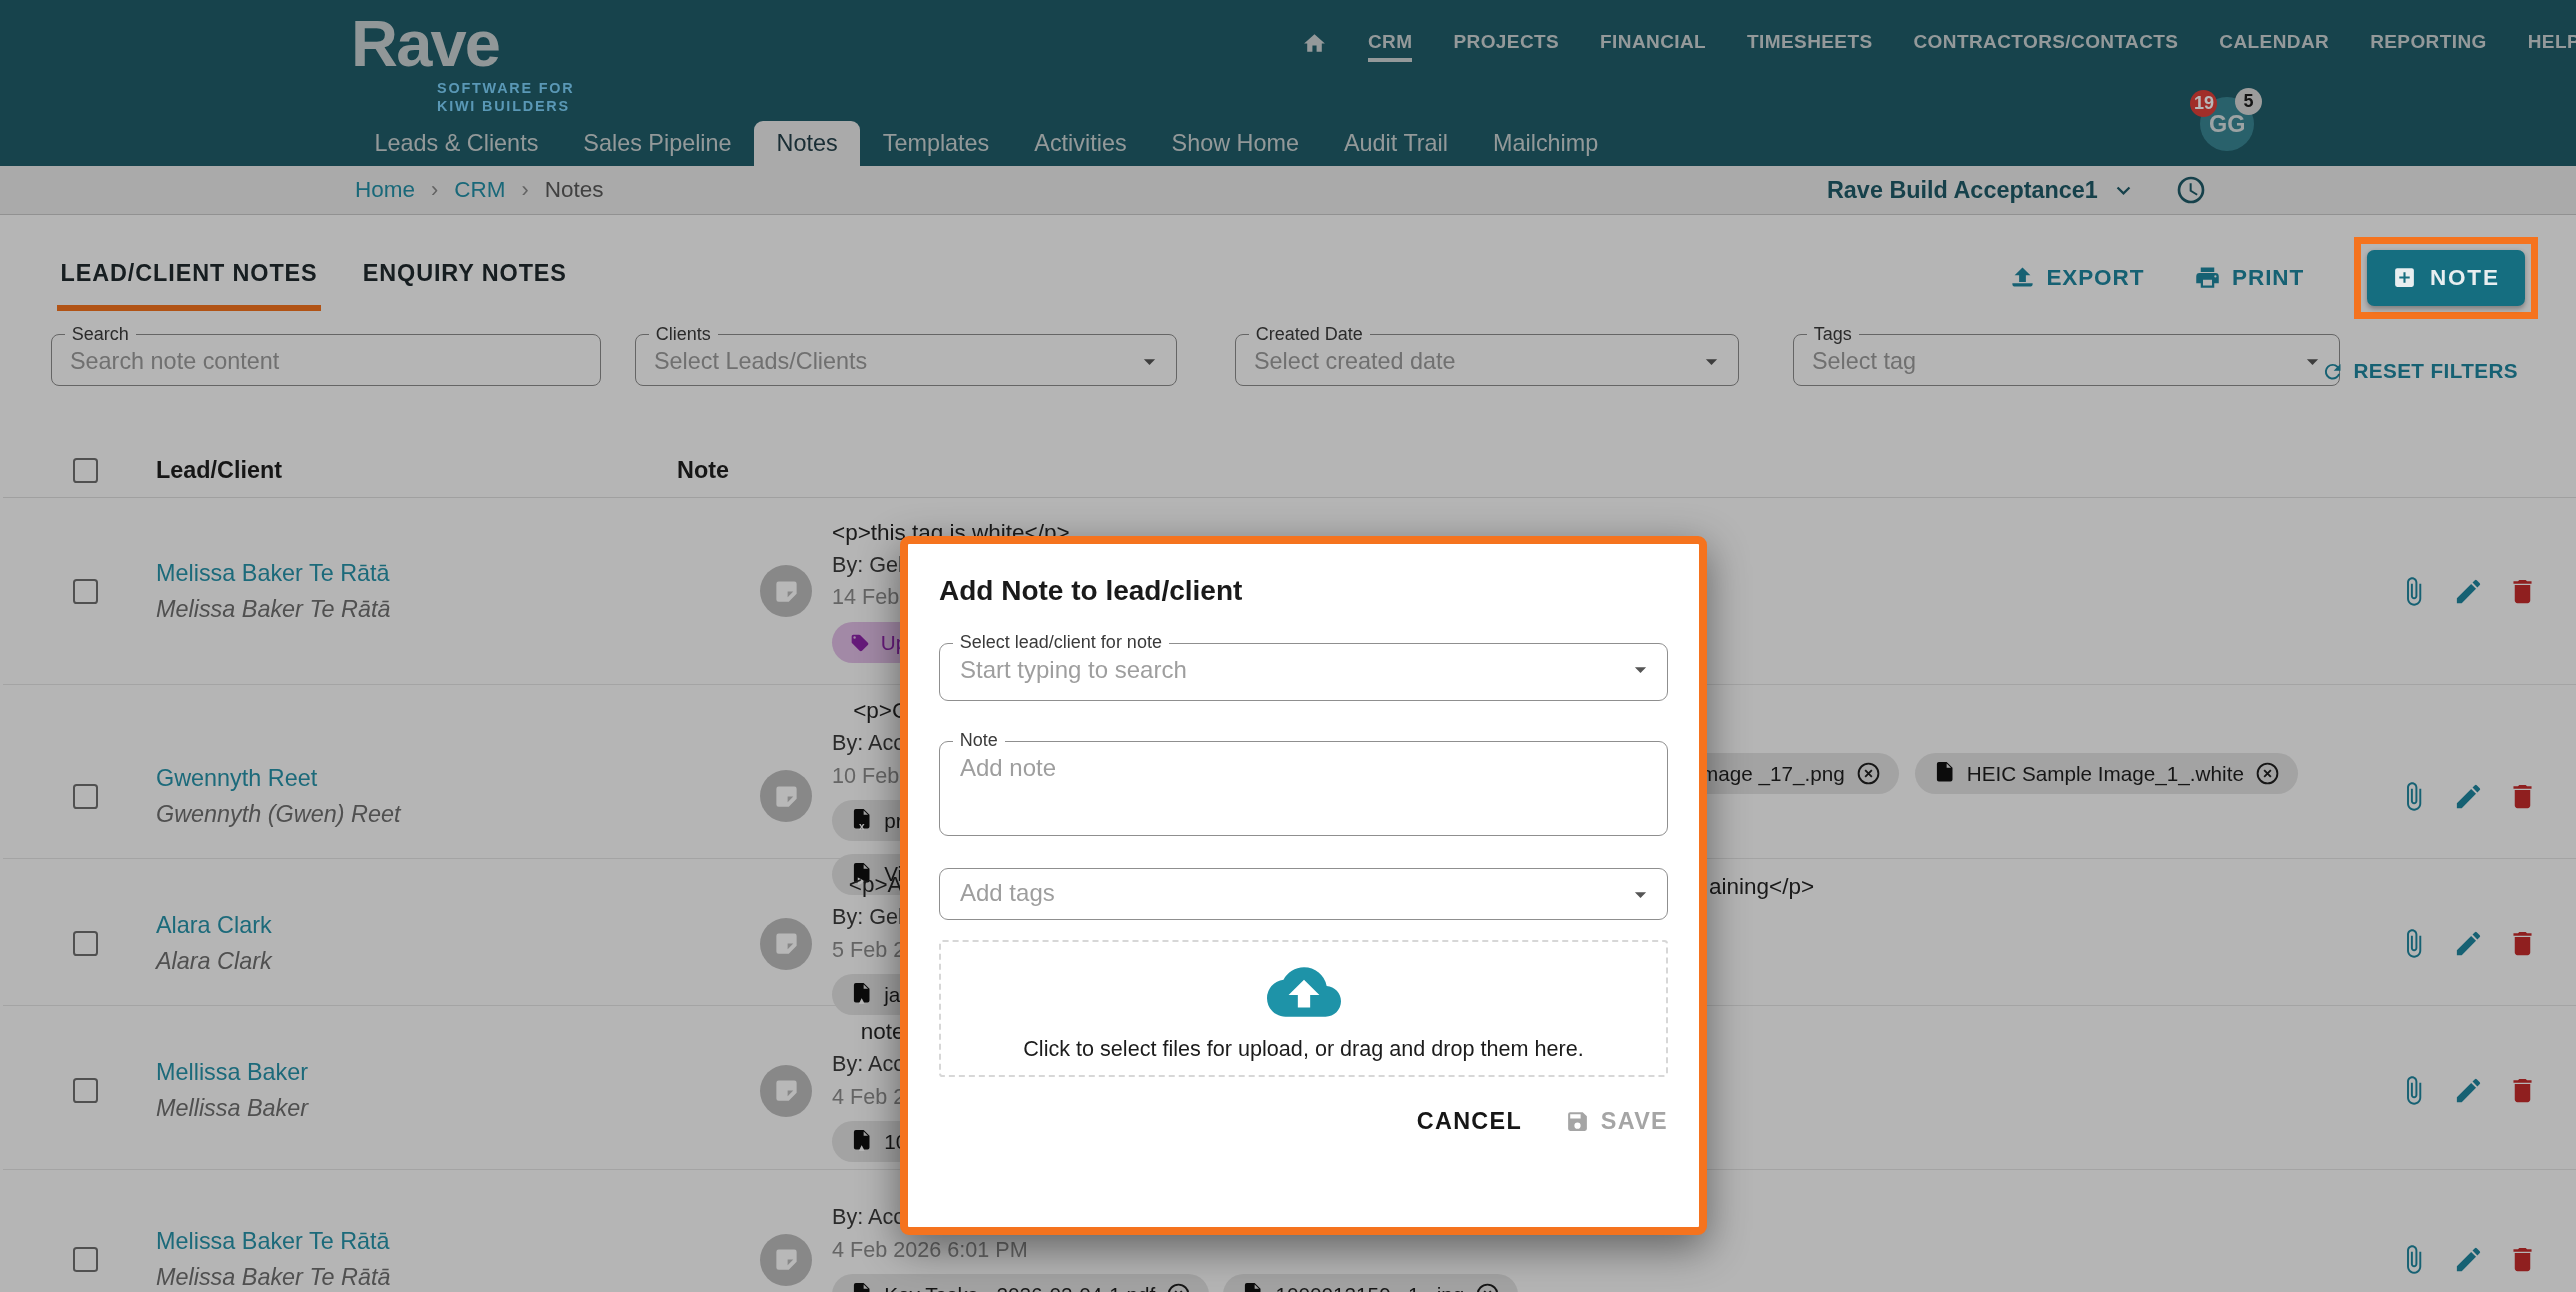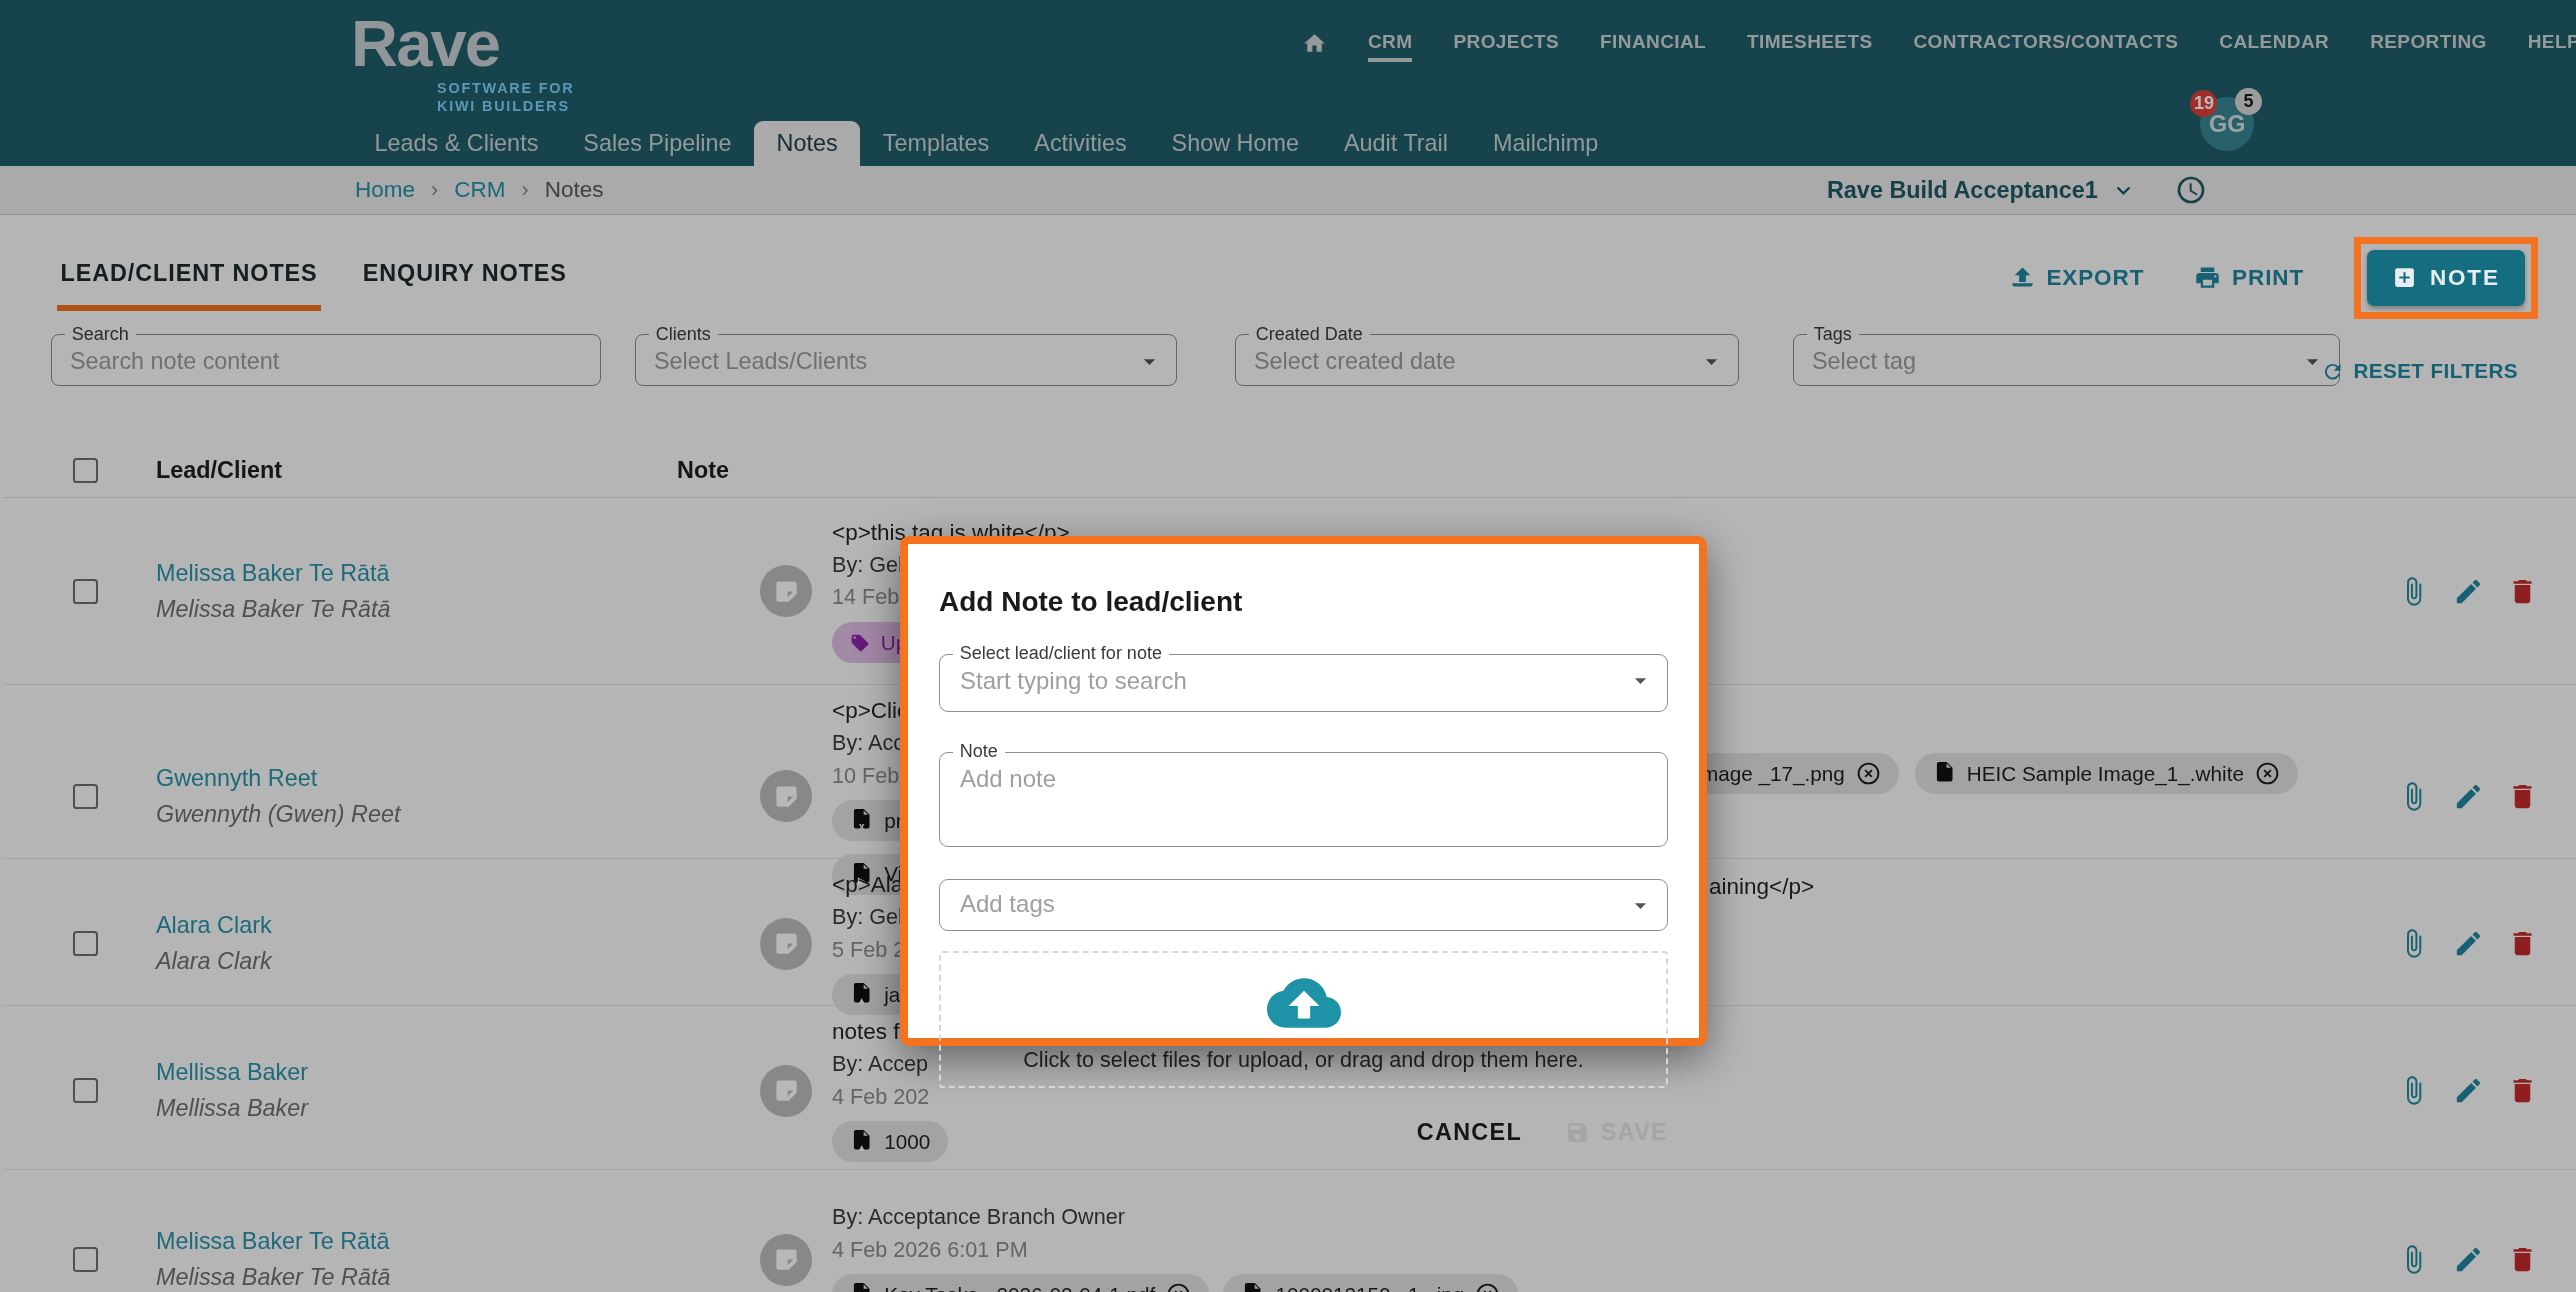--- a/index.html
+++ b/index.html
@@ -70,43 +70,43 @@
   .th { font-size:23.4px; font-weight:bold; color:#1f1f1f; }
   .checkbox { width:25px; height:25px; border:2.7px solid #6f6f6f; border-radius:3.6px; cursor:pointer; }
   .t-row { border-bottom:0.9px solid #e3e3e3; position:relative; align-items:center; }
   .row-check { display:flex; align-items:center; }
   .lead-name { color:#2793aa; font-size:23.4px; cursor:pointer; text-decoration:none; }
   .lead-alias { color:#6f6f6f; font-size:23.4px; font-style:italic; margin-top:9px; }
   .note-cell { display:flex; align-items:flex-start; gap:20px; padding:12.6px 0; }
   .note-circle { flex:0 0 52px; width:52px; height:52px; border-radius:50%; background:#bdbdbd;
     display:flex; align-items:center; justify-content:center; margin-left:83px; align-self:center; }
   .note-lines { display:flex; flex-direction:column; gap:6.3px; }
-  .note-preview { font-size:22.5px; color:#262626; }
+  .note-preview { font-size:22.5px; color:#262626;text-align:right; }
   .note-by { font-size:21.6px; color:#3c3c3c; }
   .note-date { font-size:21.6px; color:#8c8c8c; }
   .chips { display:flex; gap:14.4px; margin-top:5.4px; }
   .chips.vert { flex-direction:column; align-items:flex-start; gap:12.6px; }
   .chip { height:41px; border-radius:20.7px; background:#e2e2e2; display:flex; align-items:center; gap:10.8px;
     padding:0 18px; font-size:20.7px; color:#1f1f1f; white-space:nowrap; cursor:pointer; }
   .chip.purple { background:#e1bee7; color:#8e24aa; }
   .file-glyph { position:relative; width:23.4px; height:27px; display:inline-flex; }
   .glyph-letter { position:absolute; left:0; right:0; bottom:1.8px; text-align:center; color:#fff;
     font-size:10px; font-weight:bold; line-height:10px; }
   .row-actions { display:flex; justify-content:flex-end; gap:23.4px; align-items:center; }
   .row-actions .act { cursor:pointer; }
   .right-chips { position:absolute; display:flex; gap:16px; }
   .right-frag { position:absolute; font-size:22.5px; color:#262626; }
   .rr1 .right-chips { left:1680px; top:68px; }
   .rr2 .right-frag { left:1706px; top:14.4px; }
   .rr0 { height:187px; } .rr1 { height:174px; } .rr2 { height:147px; } .rr3 { height:164px; } .rr4 { height:180px; }
 
   
   .overlay { position:absolute; left:0; top:0; width:2576px; height:1293px; background:rgba(0,0,0,.28); z-index:50; }
-  .modal { position:absolute; left:900px; top:536px; width:807px; height:510px; z-index:60;
-    background:#fff; border:8px solid #f5731e; border-radius:9px; padding:38px 31px;
+  .modal { position:absolute; left:900px; top:536px; width:807px; height:699px; z-index:60;
+    background:#fff; border:8px solid #f5731e; border-radius:9px; padding:27px 31px;
     box-shadow:0 12.6px 41px rgba(0,0,0,.45); }
   .modal-title { font-size:28px; font-weight:bold; color:#1a1a1a; margin:3.6px 0 36px; }
   .m-field { position:relative; border:1.8px solid #8f8f8f; border-radius:9px; }
   .m-label { position:absolute; top:-11.7px; left:12.6px; background:#fff; padding:0 7.2px; font-size:18px; color:#3a3a3a; }
   .m-placeholder { position:absolute; left:20px; top:12.6px; font-size:24px; color:#9e9e9e; }
   .m-arrow { position:absolute; right:12.6px; top:12.6px; color:#555; }
   .m-lead { height:58px; margin-bottom:40px; }
   .m-note { height:95px; margin-bottom:32px; }
   .m-tags { height:52px; margin-bottom:20px; }
   .m-tags .m-placeholder { top:10.8px; }

